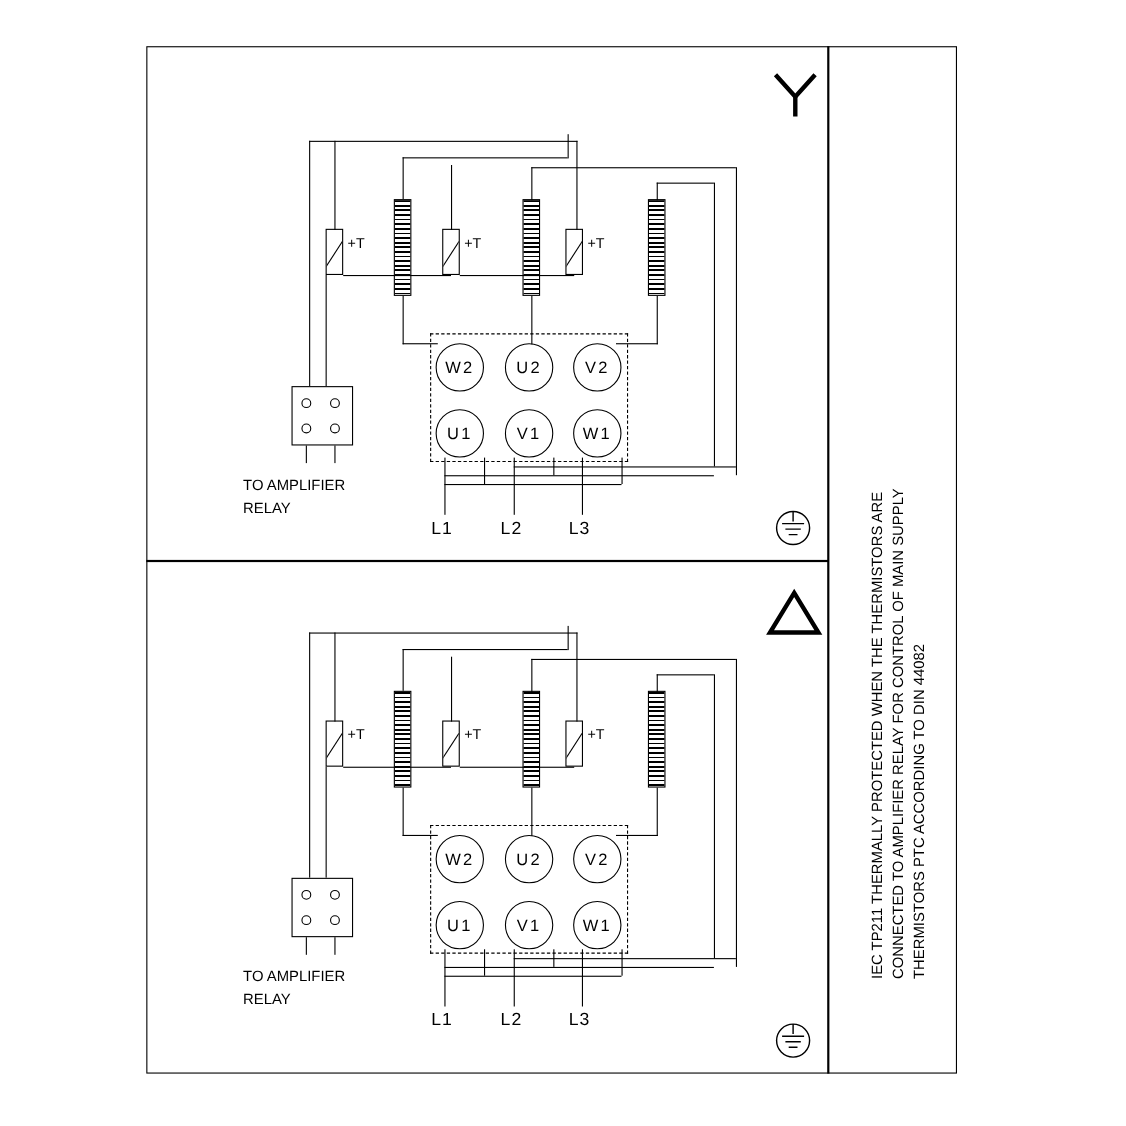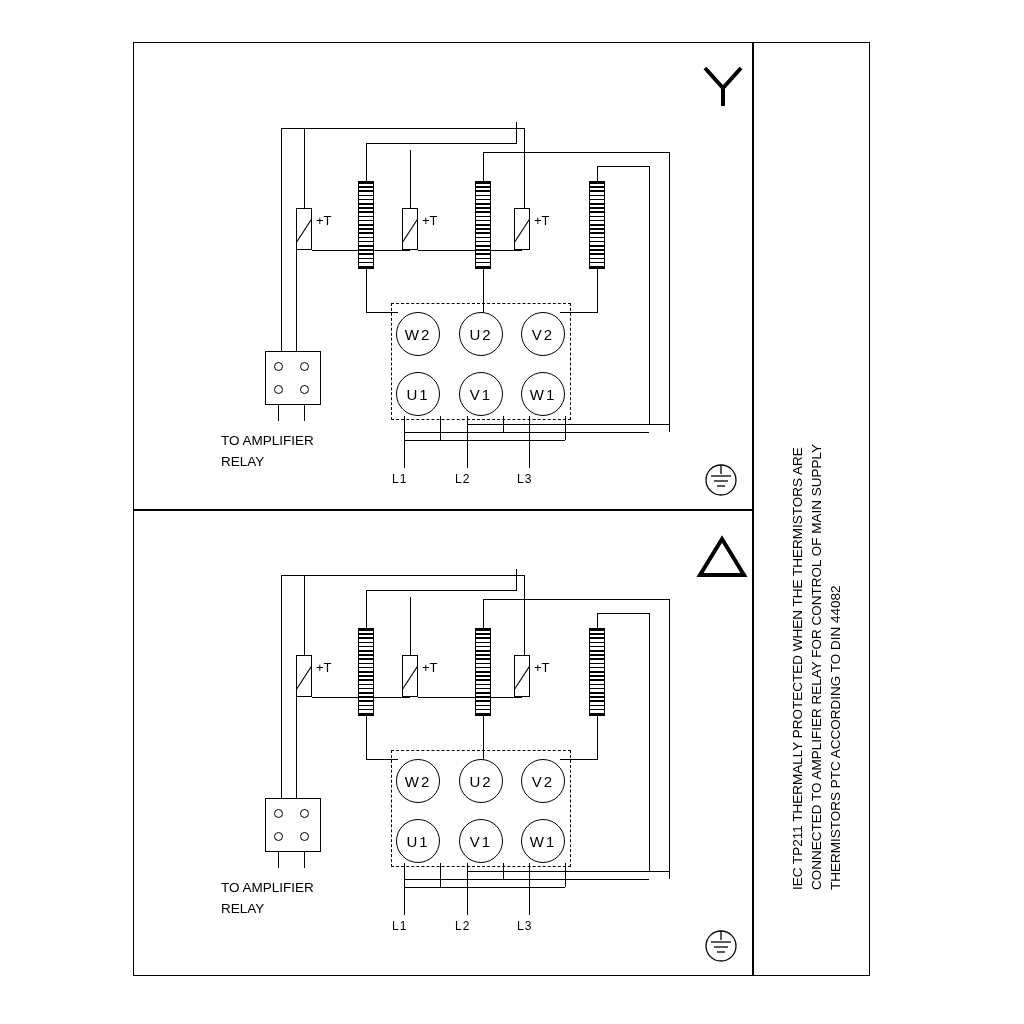--- a/index.html
+++ b/index.html
@@ -91,21 +91,21 @@
     position: absolute;
     font-size: 13px;
   }
   .label {
     position: absolute;
     font-size: 13.5px;
     white-space: nowrap;
   }
   .phase-label {
     position: absolute;
-    font-size: 12px;
+    font-size: 16px;
     letter-spacing: 1px;
   }
   .conn-box {
     position: absolute;
     box-sizing: border-box;
     border: 1.5px solid #000;
     background: #fff;
   }
   .conn-dot {
     position: absolute;

